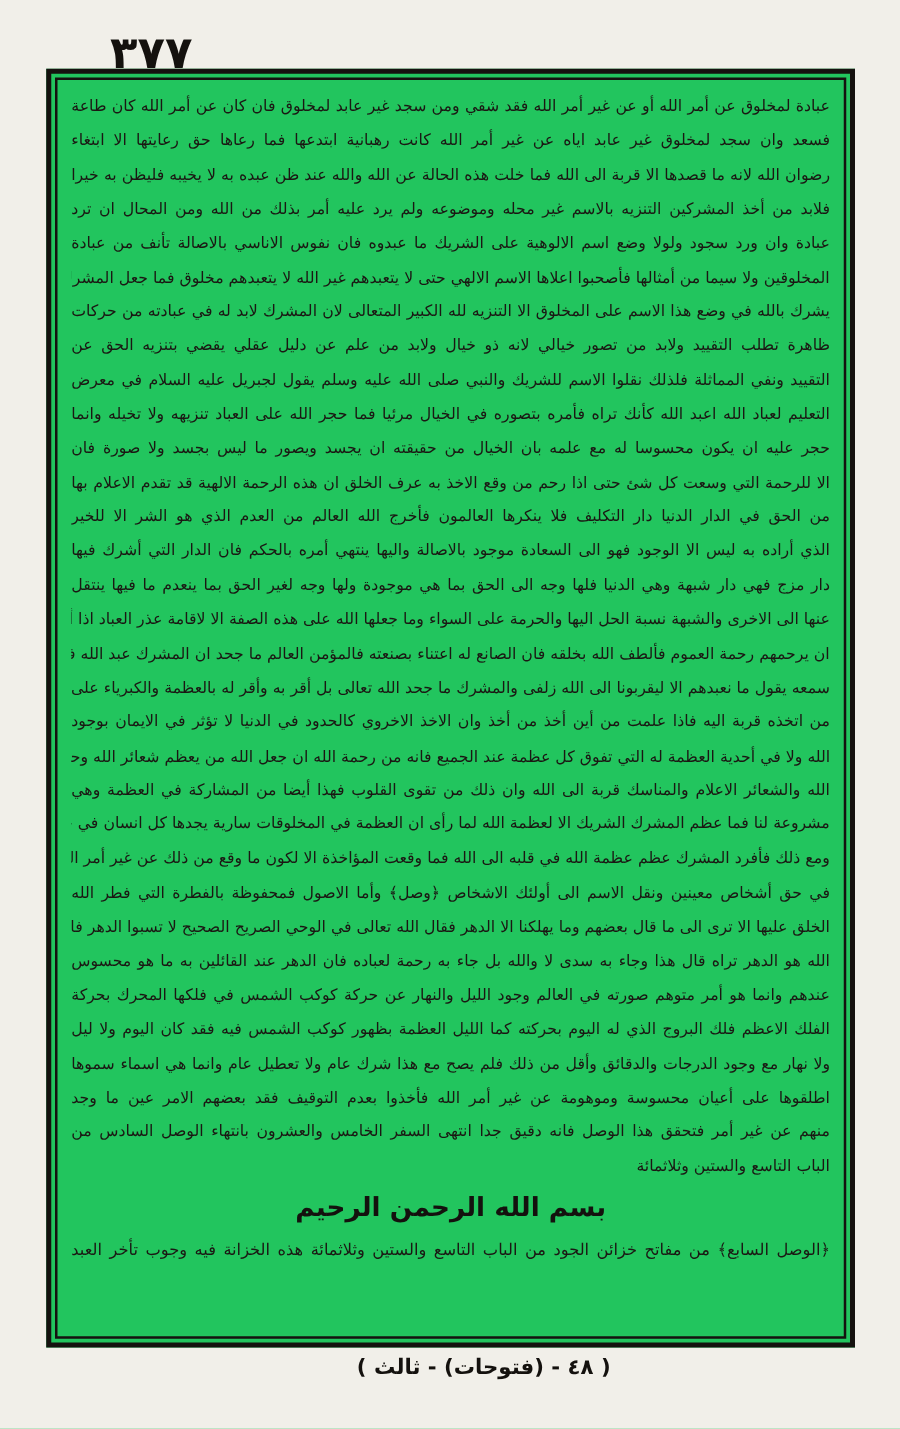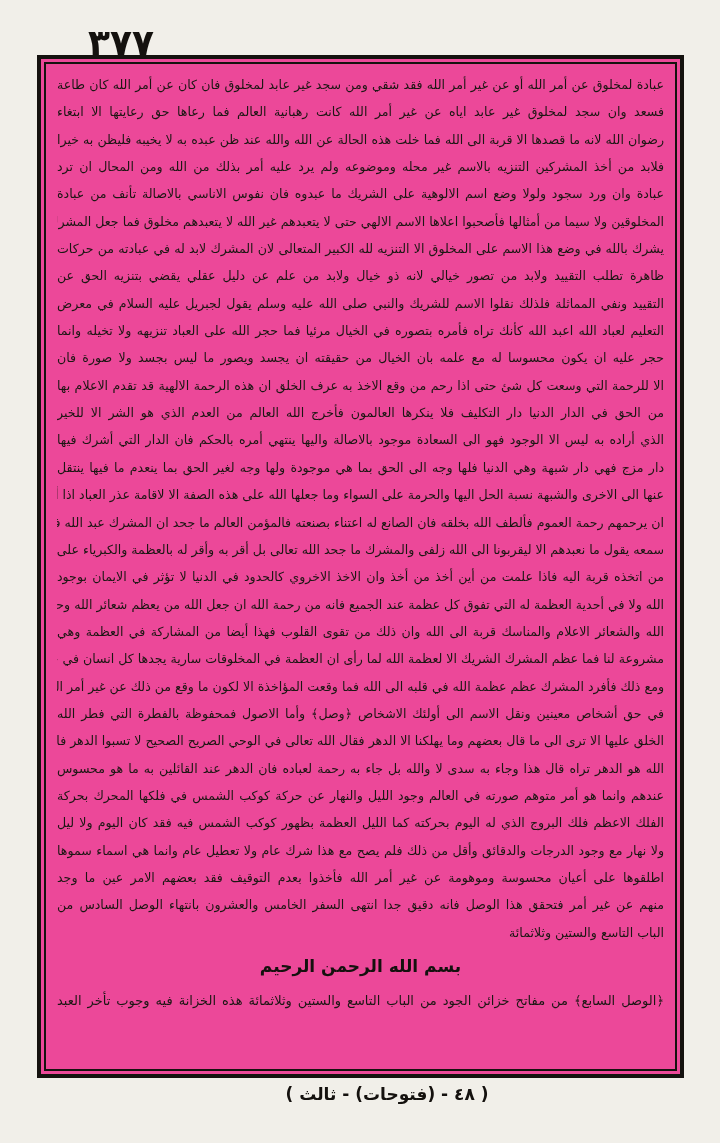--- a/index.html
+++ b/index.html
@@ -21,21 +21,21 @@
     letter-spacing: 1px;
     color: #14110e;
   }
   .frame-outer {
     position: absolute;
     top: 55px;
     left: 37px;
     width: 647px;
     height: 1023px;
     border: 4px solid #15120f;
-    background: #ec4899;
+    background: #22c55e;
   }
   .frame-inner {
     position: absolute;
     inset: 3px;
     border: 2px solid #15120f;
     padding: 7px 11px 4px 11px;
     overflow: hidden;
   }
   .text-block { direction: rtl; }
   .line {
@@ -47,21 +47,21 @@
     text-align-last: justify;
     white-space: nowrap;
     color: #1b1713;
   }
   .line.endline {
     text-align: center;
     text-align-last: right;
   }
   .basmala {
     text-align: center;
-    font-size: 17px;
+    font-size: 21px;
     font-weight: bold;
     line-height: 40px;
     height: 40px;
     color: #14110e;
   }
   .wasl-line {
     font-size: 13px;
     line-height: 30px;
     height: 30px;
     overflow: hidden;
@@ -87,21 +87,21 @@
 </head>
 <body>
 
 <div class="page-number">٣٧٧</div>
 
 <div class="frame-outer">
   <div class="frame-inner">
     <div class="text-block">
       <div id="text-lines">
           <div class="line">عبادة لمخلوق عن أمر الله أو عن غير أمر الله فقد شقي ومن سجد غير عابد لمخلوق فان كان عن أمر الله كان طاعة</div>
-          <div class="line">فسعد وان سجد لمخلوق غير عابد اياه عن غير أمر الله كانت رهبانية العالم فما رعاها حق رعايتها الا ابتغاء</div>
+          <div class="line">فسعد وان سجد لمخلوق غير عابد اياه عن غير أمر الله كانت رهبانية ابتدعها فما رعاها حق رعايتها الا ابتغاء</div>
           <div class="line">رضوان الله لانه ما قصدها الا قربة الى الله فما خلت هذه الحالة عن الله والله عند ظن عبده به لا يخيبه فليظن به خيرا</div>
           <div class="line">فلابد من أخذ المشركين التنزيه بالاسم غير محله وموضوعه ولم يرد عليه أمر بذلك من الله ومن المحال ان ترد</div>
           <div class="line">عبادة وان ورد سجود ولولا وضع اسم الالوهية على الشريك ما عبدوه فان نفوس الاناسي بالاصالة تأنف من عبادة</div>
           <div class="line">المخلوقين ولا سيما من أمثالها فأصحبوا اعلاها الاسم الالهي حتى لا يتعبدهم غير الله لا يتعبدهم مخلوق فما جعل المشرك</div>
           <div class="line">يشرك بالله في وضع هذا الاسم على المخلوق الا التنزيه لله الكبير المتعالى لان المشرك لابد له في عبادته من حركات</div>
           <div class="line">ظاهرة تطلب التقييد ولابد من تصور خيالي لانه ذو خيال ولابد من علم عن دليل عقلي يقضي بتنزيه الحق عن</div>
           <div class="line">التقييد ونفي المماثلة فلذلك نقلوا الاسم للشريك والنبي صلى الله عليه وسلم يقول لجبريل عليه السلام في معرض</div>
           <div class="line">التعليم لعباد الله اعبد الله كأنك تراه فأمره بتصوره في الخيال مرئيا فما حجر الله على العباد تنزيهه ولا تخيله وانما</div>
           <div class="line">حجر عليه ان يكون محسوسا له مع علمه بان الخيال من حقيقته ان يجسد ويصور ما ليس بجسد ولا صورة فان</div>
           <div class="line">الا للرحمة التي وسعت كل شئ حتى اذا رحم من وقع الاخذ به عرف الخلق ان هذه الرحمة الالهية قد تقدم الاعلام بها</div>

